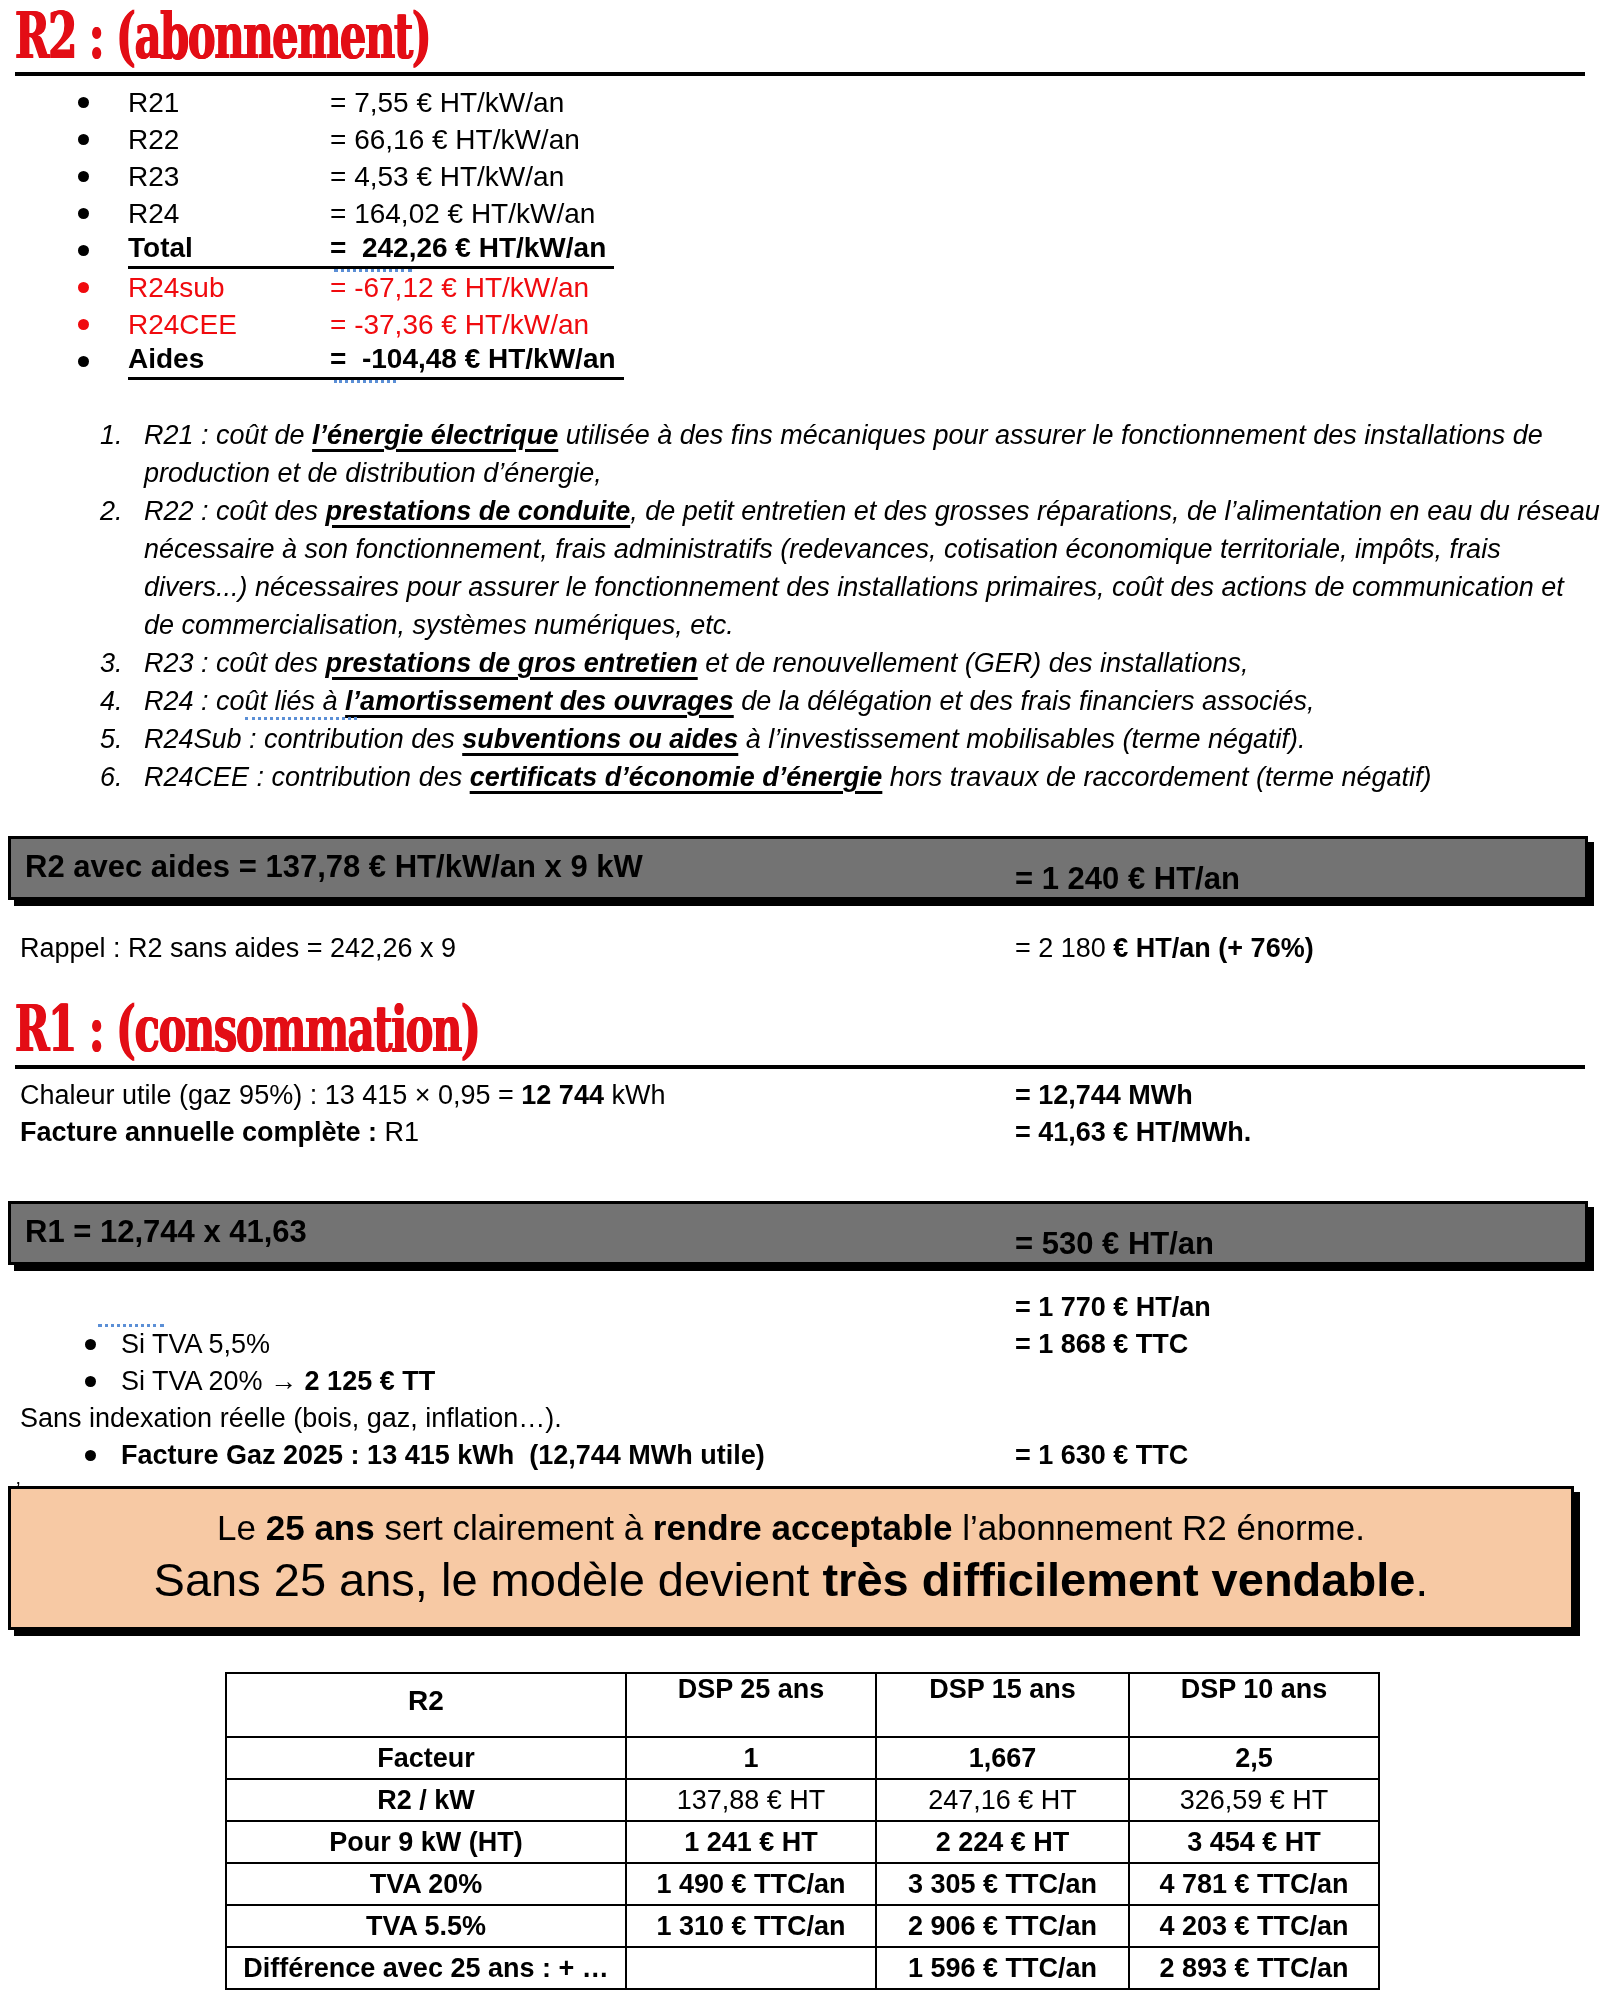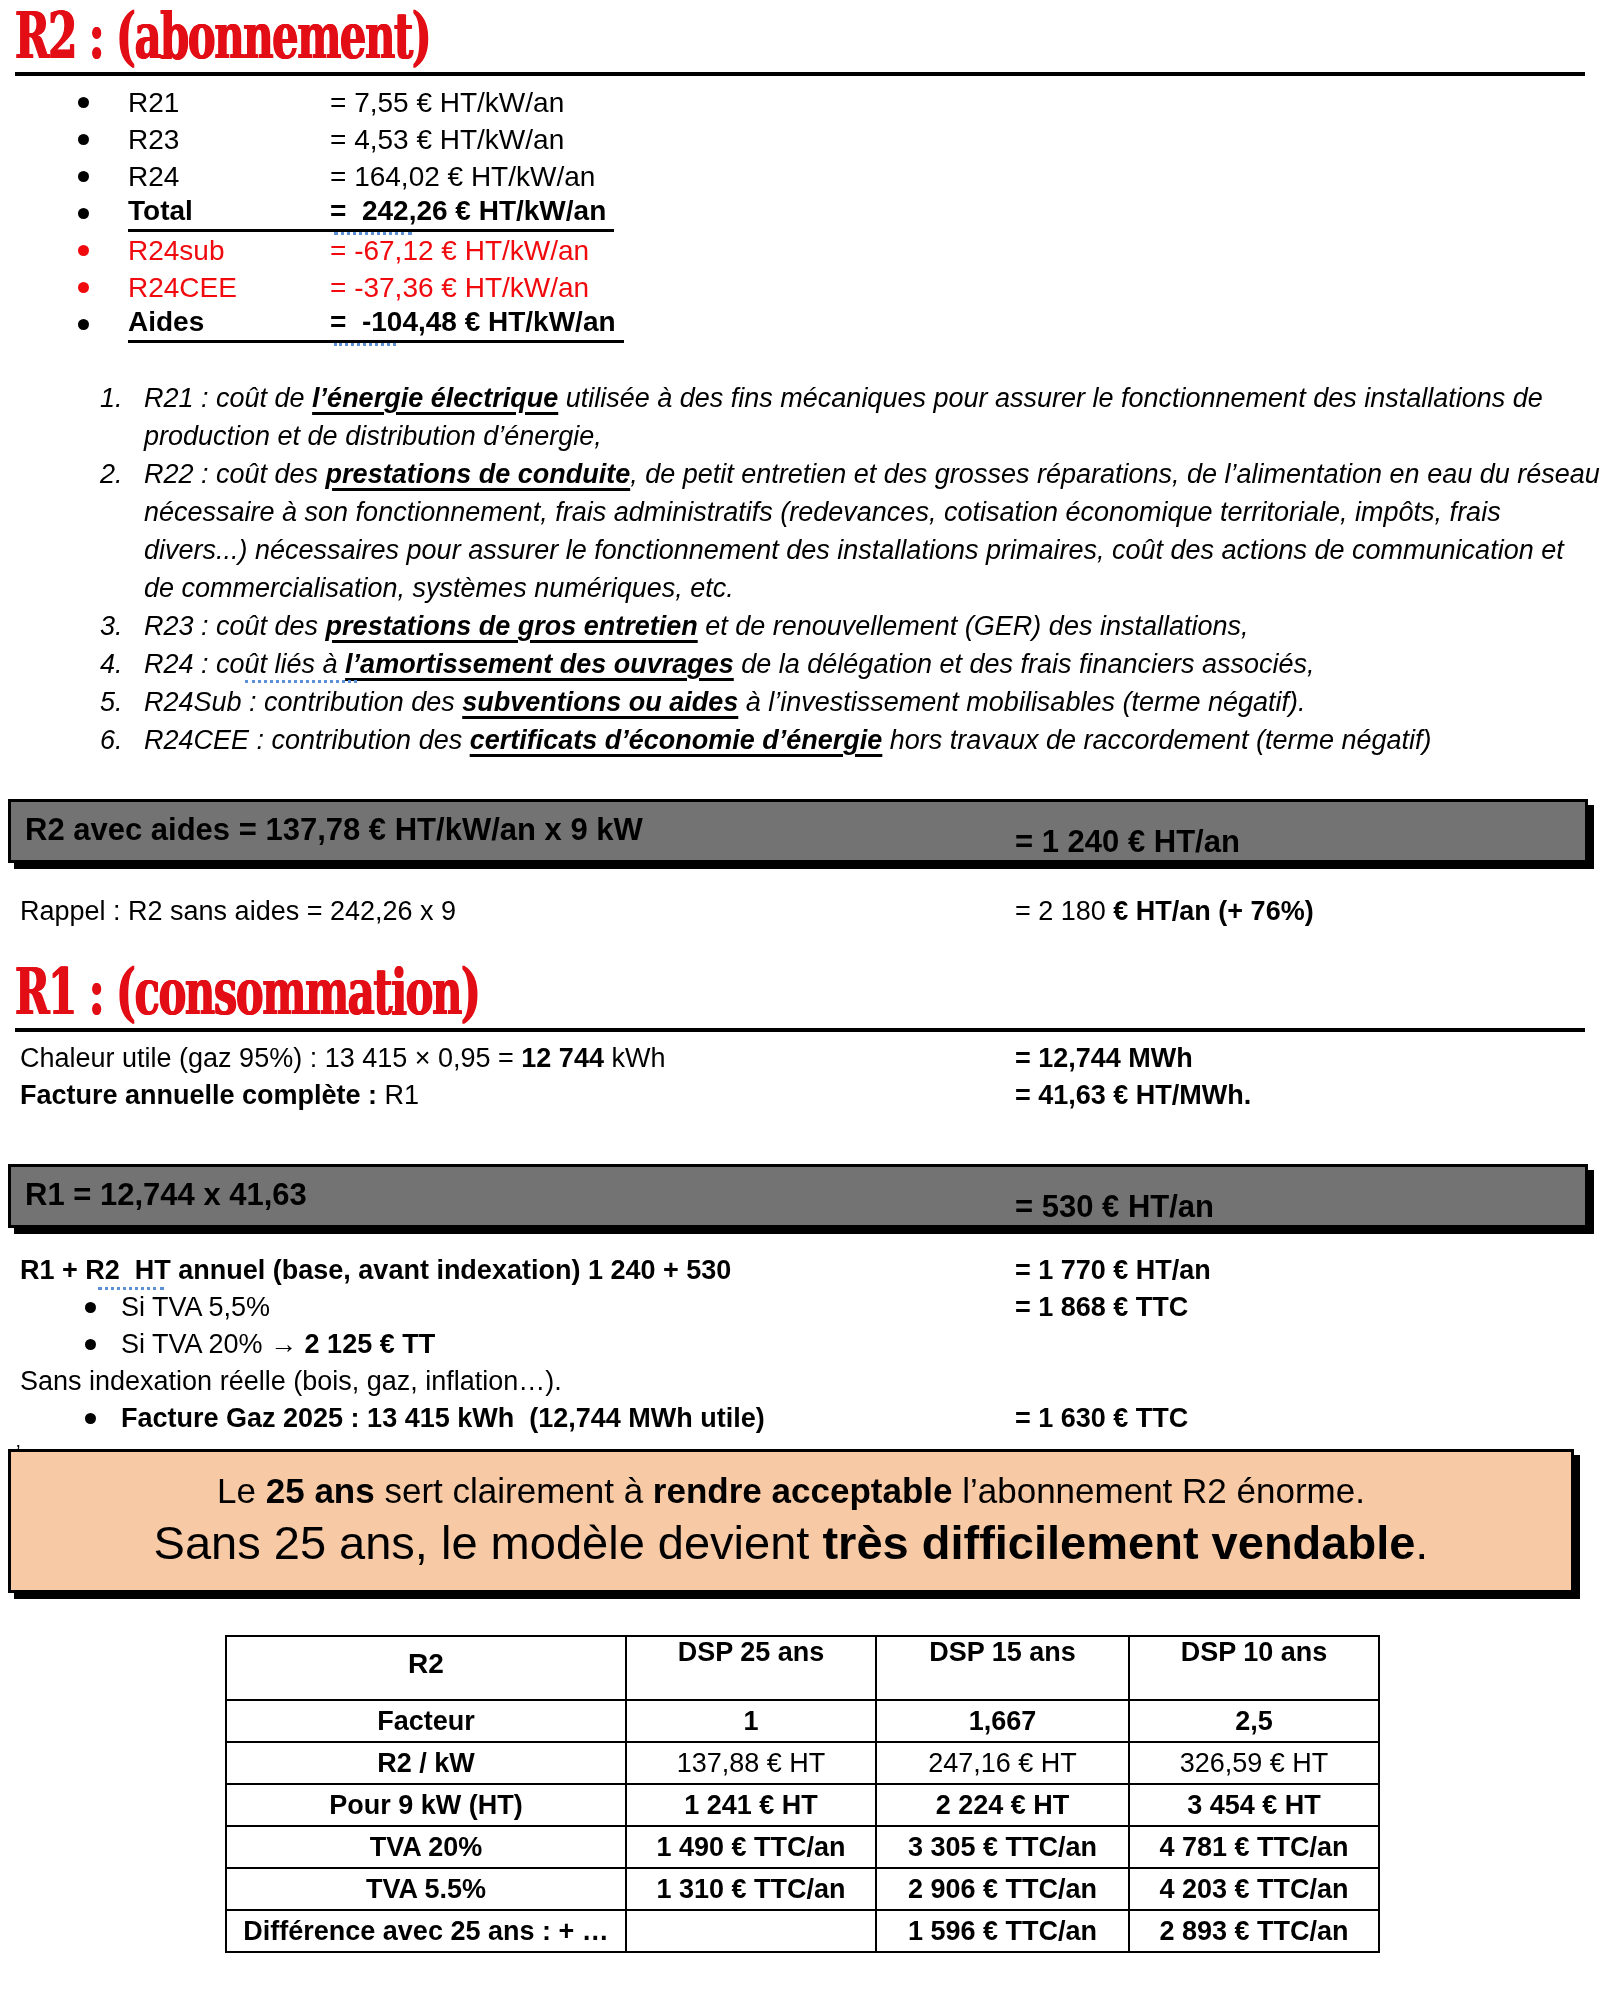--- a/index.html
+++ b/index.html
@@ -79,20 +79,25 @@
   <div class="rule"></div>
 
   <div class="costs">
     <div class="brow">
         <span class="bdot"><i></i></span>
         <span class="blabel">R21</span>
         <span class="bvalue">= 7,55 € HT/kW/an</span>
       </div>
     <div class="brow">
         <span class="bdot"><i></i></span>
+        <span class="blabel">R22</span>
+        <span class="bvalue">= 66,16 € HT/kW/an</span>
+      </div>
+    <div class="brow">
+        <span class="bdot"><i></i></span>
         <span class="blabel">R23</span>
         <span class="bvalue">= 4,53 € HT/kW/an</span>
       </div>
     <div class="brow">
         <span class="bdot"><i></i></span>
         <span class="blabel">R24</span>
         <span class="bvalue">= 164,02 € HT/kW/an</span>
       </div>
     <div class="brow total">
         <span class="bdot"><i></i></span>
@@ -169,21 +174,20 @@
     <span class="lright">= 41,63 € HT/MWh.</span>
   </div>
 
   <div class="pbox box-r1">
     <span>R1 = 12,744 x 41,63</span>
     <span class="pright">= 530 € HT/an</span>
   </div>
 
   
   <div class="line vb mt" style="margin-top:24px;">
-    <span><span class="b">R1 + R2  HT annuel (base, avant indexation) 1 240 + 530</span></span>
     <span class="lright">= 1 770 € HT/an</span>
     <span class="sq" style="left:78px;bottom:-1px;width:66px;"></span>
   </div>
   <div class="line vb sline">
     <span class="bdot"><i></i></span>
     <span><span>Si TVA 5,5%</span></span>
     <span class="lright">= 1 868 € TTC</span>
   </div>
   <div class="line sline">
     <span class="bdot"><i></i></span>

